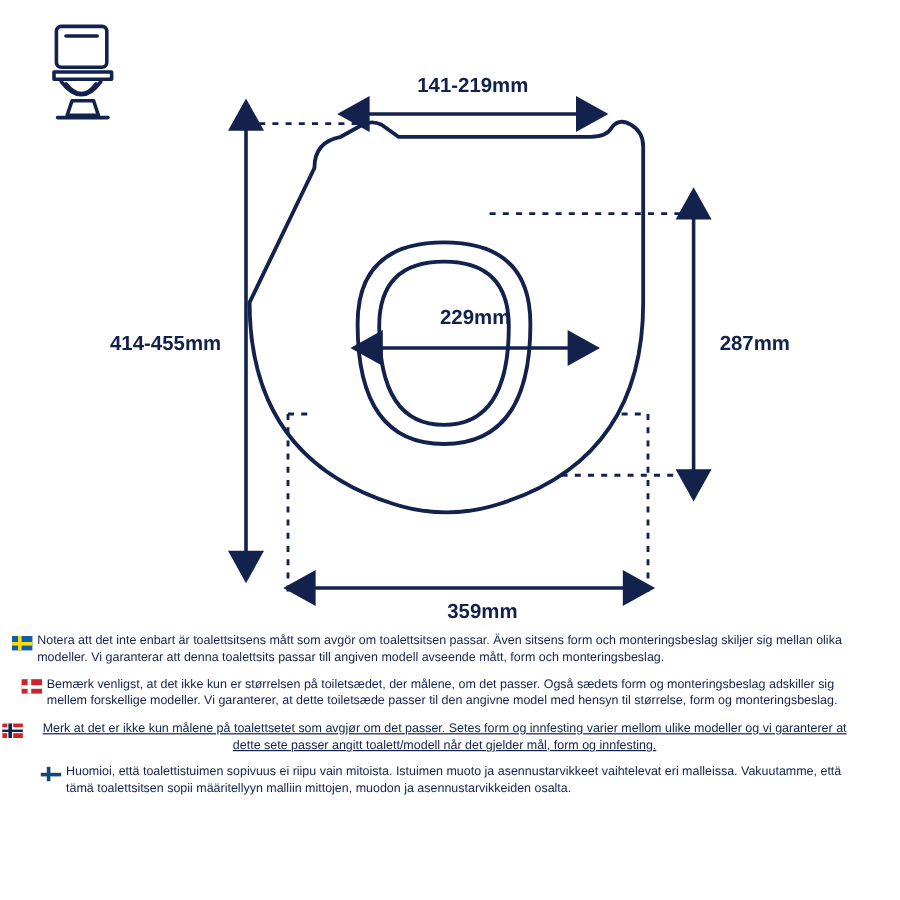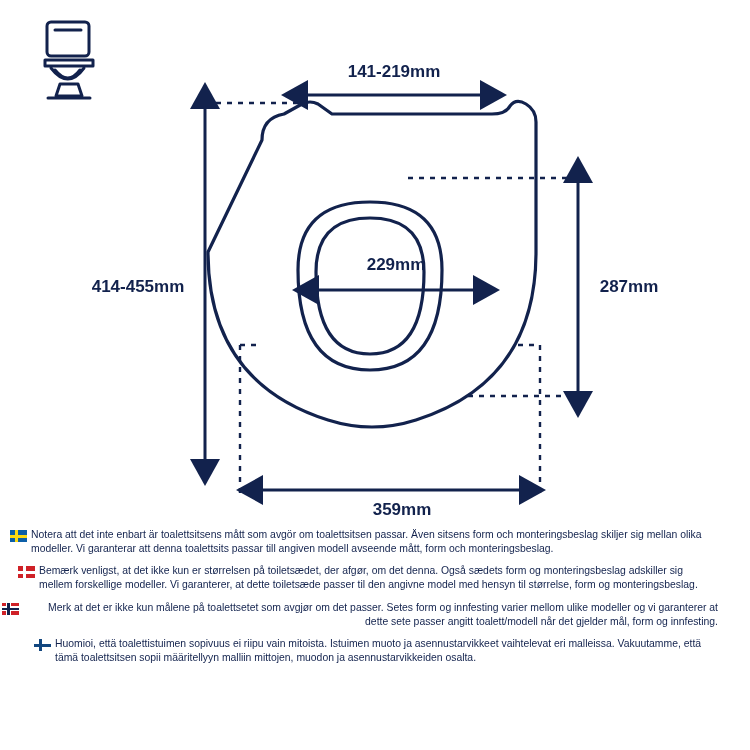--- a/index.html
+++ b/index.html
@@ -32,21 +32,21 @@
     flex:0 0 auto;
     width:17px;height:12px;
     margin-top:2px;
     position:relative;
     display:inline-block;
   }
   .note .txt{flex:1 1 auto;}
   
   .n0{margin-left:10px;text-align:left;}
   .n1{margin-left:18px;text-align:left;}
-  .n2{margin-left:2px;text-align:right;}
+  .n2{margin-left:2px;text-align:center;text-decoration:underline;}
   .n3{margin-left:34px;text-align:left;}
 
   
   .flag.se{background:#0d60a8;}
   .flag.se:before{content:"";position:absolute;left:5px;top:0;width:3px;height:12px;background:#fbd913;}
   .flag.se:after{content:"";position:absolute;left:0;top:4.5px;width:17px;height:3px;background:#fbd913;}
 
   .flag.dk{background:#cf2127;}
   .flag.dk:before{content:"";position:absolute;left:5px;top:0;width:3px;height:12px;background:#fff;}
   .flag.dk:after{content:"";position:absolute;left:0;top:4.5px;width:17px;height:3px;background:#fff;}
@@ -146,21 +146,21 @@
 
 <div class="note-block">
 
   <div class="note n0">
     <span class="flag se"></span>
     <span class="txt">Notera att det inte enbart är toalettsitsens mått som avgör om toalettsitsen passar. Även sitsens form och monteringsbeslag skiljer sig mellan olika modeller. Vi garanterar att denna toalettsits passar till angiven modell avseende mått, form och monteringsbeslag.</span>
   </div>
 
   <div class="note n1">
     <span class="flag dk"></span>
-    <span class="txt">Bemærk venligst, at det ikke kun er størrelsen på toiletsædet, der afgør, om det denna. Også sædets form og monteringsbeslag adskiller sig mellem forskellige modeller. Vi garanterer, at dette toiletsæde passer til den angivne model med hensyn til størrelse, form og monteringsbeslag.</span>
+    <span class="txt">Bemærk venligst, at det ikke kun er størrelsen på toiletsædet, der målene, om det passer. Også sædets form og monteringsbeslag adskiller sig mellem forskellige modeller. Vi garanterer, at dette toiletsæde passer til den angivne model med hensyn til størrelse, form og monteringsbeslag.</span>
   </div>
 
   <div class="note n2">
     <span class="flag no">
         <i></i>
         <u></u>
       </span>
     <span class="txt">Merk at det er ikke kun målene på toalettsetet som avgjør om det passer. Setes form og innfesting varier mellom ulike modeller og vi garanterer at dette sete passer angitt toalett/modell når det gjelder mål, form og innfesting.</span>
   </div>
 

